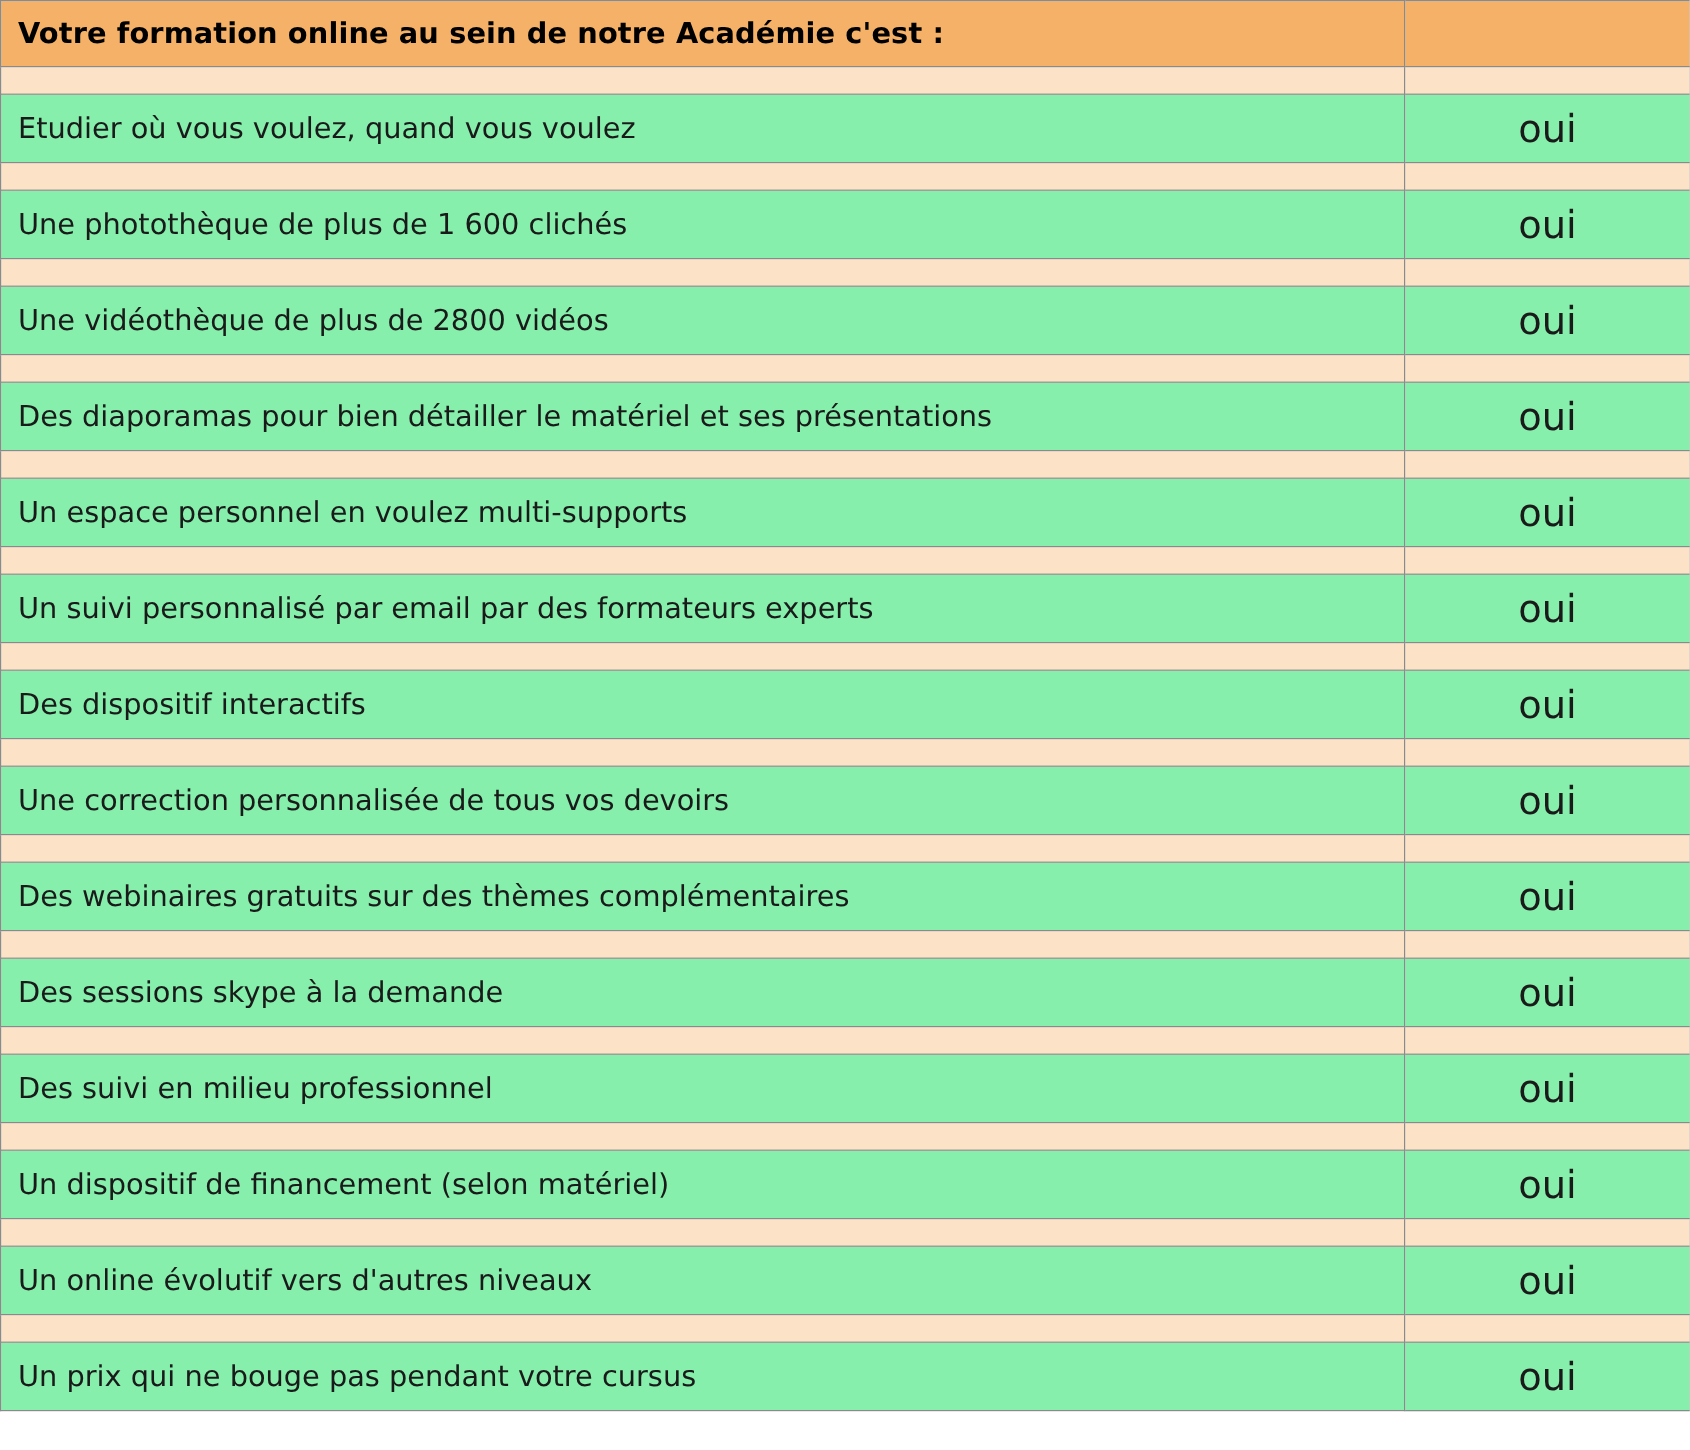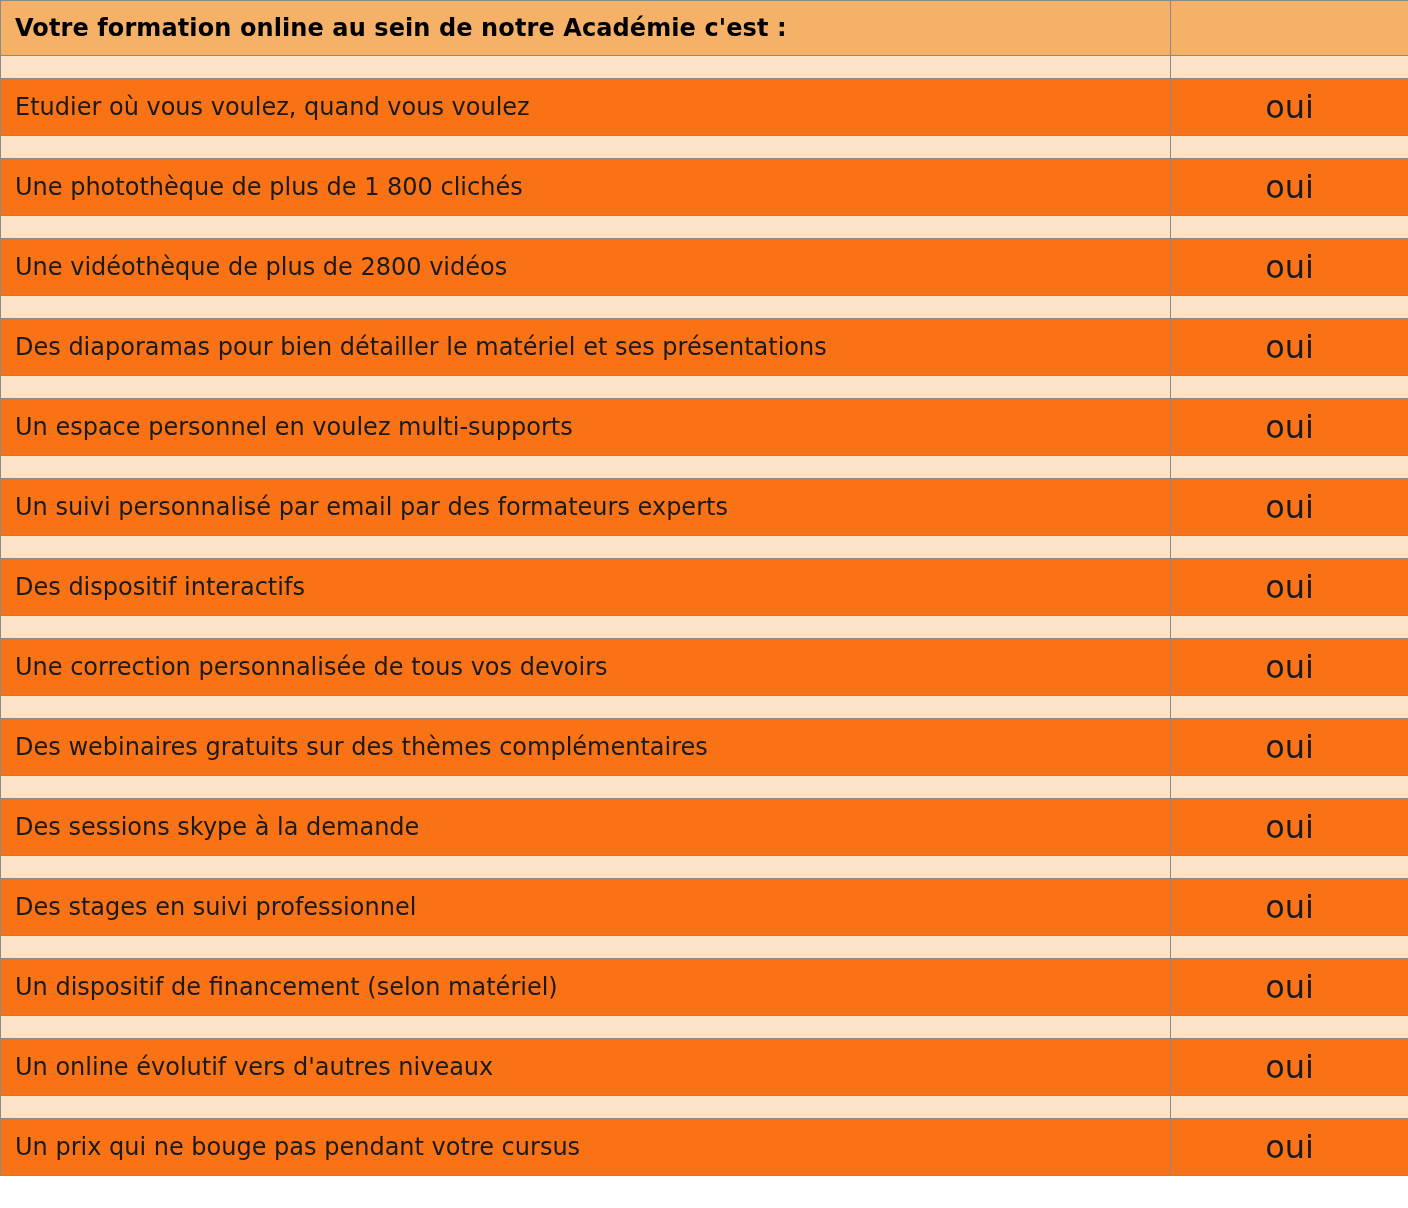--- a/index.html
+++ b/index.html
@@ -54,21 +54,21 @@
   }
 
   
   tr.spacer-row td {
     background: #fce3c8;
     height: 22px;
   }
 
   
   tr.feature-row td {
-    background: #f97316;
+    background: #86efac;
     height: 56px;
   }
   tr.feature-row td.feature-label {
     font-size: 24px;
     padding: 0 0 0 14px;
     color: #1a1a1a;
     white-space: nowrap;
     overflow: hidden;
   }
   tr.feature-row td.feature-value {
@@ -102,21 +102,21 @@
         <td class="feature-label">Etudier où vous voulez, quand vous voulez</td>
         <td class="feature-value">oui</td>
       </tr>
 
       <tr class="spacer-row">
         <td></td>
         <td></td>
       </tr>
 
       <tr class="feature-row">
-        <td class="feature-label">Une photothèque de plus de 1 800 clichés</td>
+        <td class="feature-label">Une photothèque de plus de 1 600 clichés</td>
         <td class="feature-value">oui</td>
       </tr>
 
       <tr class="spacer-row">
         <td></td>
         <td></td>
       </tr>
 
       <tr class="feature-row">
         <td class="feature-label">Une vidéothèque de plus de 2800 vidéos</td>
@@ -192,21 +192,21 @@
         <td class="feature-label">Des sessions skype à la demande</td>
         <td class="feature-value">oui</td>
       </tr>
 
       <tr class="spacer-row">
         <td></td>
         <td></td>
       </tr>
 
       <tr class="feature-row">
-        <td class="feature-label">Des stages en suivi professionnel</td>
+        <td class="feature-label">Des suivi en milieu professionnel</td>
         <td class="feature-value">oui</td>
       </tr>
 
       <tr class="spacer-row">
         <td></td>
         <td></td>
       </tr>
 
       <tr class="feature-row">
         <td class="feature-label">Un dispositif de financement (selon matériel)</td>

